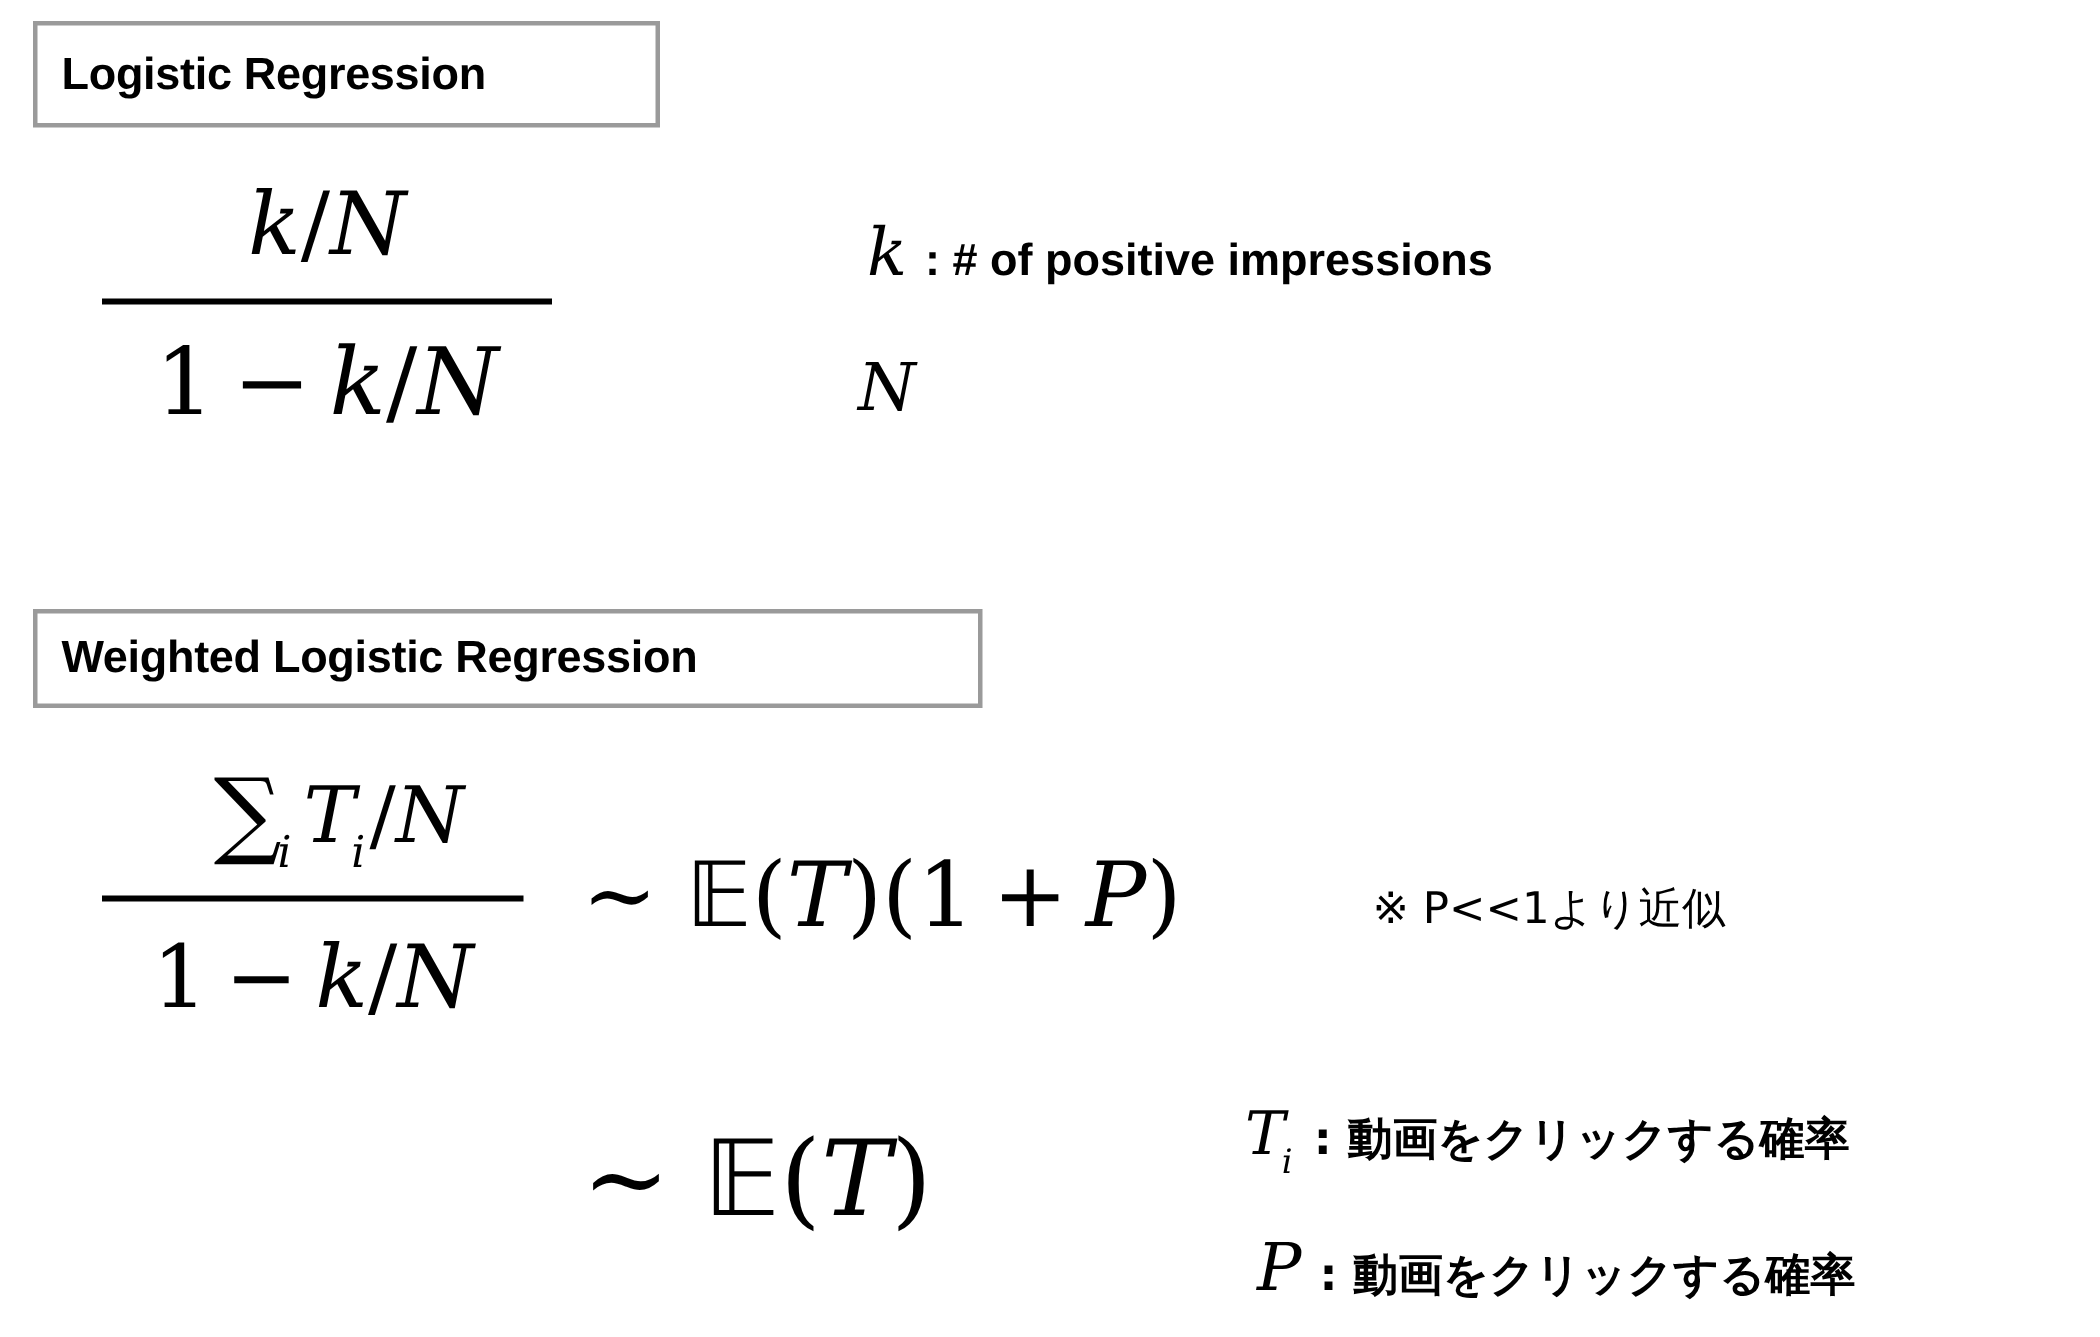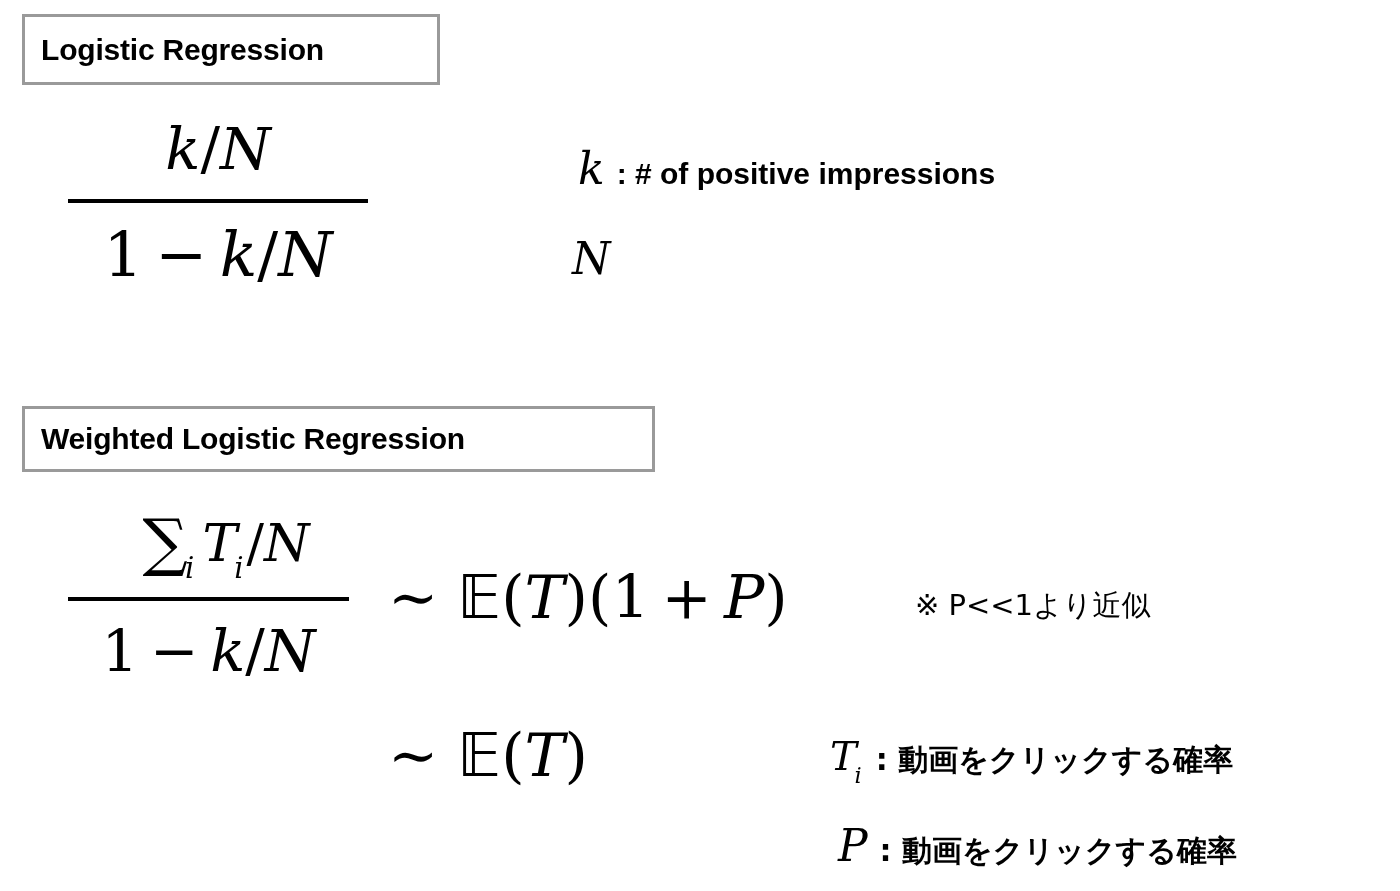--- a/index.html
+++ b/index.html
@@ -106,21 +106,21 @@
     top: 0.18em;
     left: -0.10em;
   }
 
   
   .expr {
     position: absolute;
     white-space: nowrap;
   }
   #expr-approx-1 { left: 388px; top: 562px; font-size: 60px; }
-  #expr-approx-2 { left: 388px; top: 720px; font-size: 60px; }
+  #expr-approx-2 { left: 388px; top: 745px; font-size: 70px; }
 
   
   .legend-row {
     position: absolute;
     display: flex;
     align-items: baseline;
     white-space: nowrap;
   }
   .legend-row .sym {
     font-family: "DejaVu Serif", "Liberation Serif", serif;

